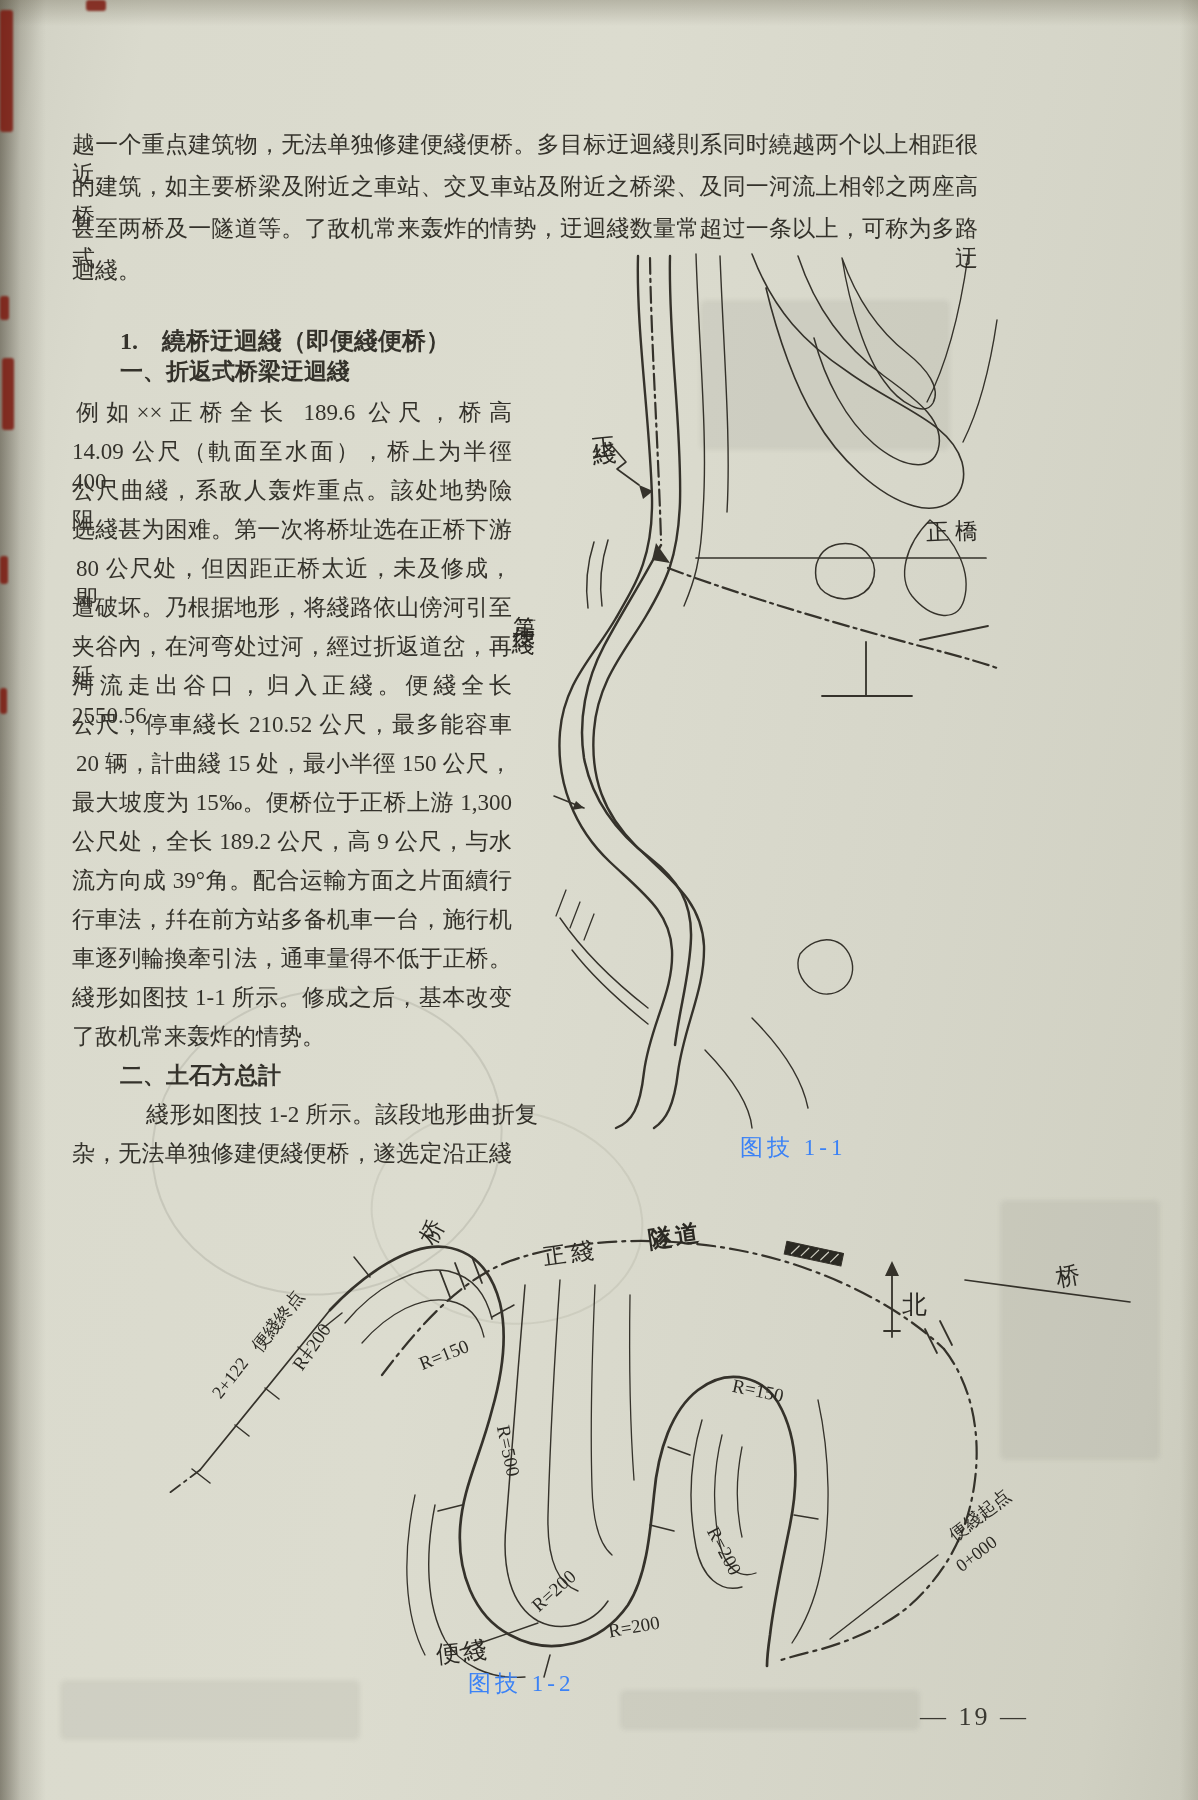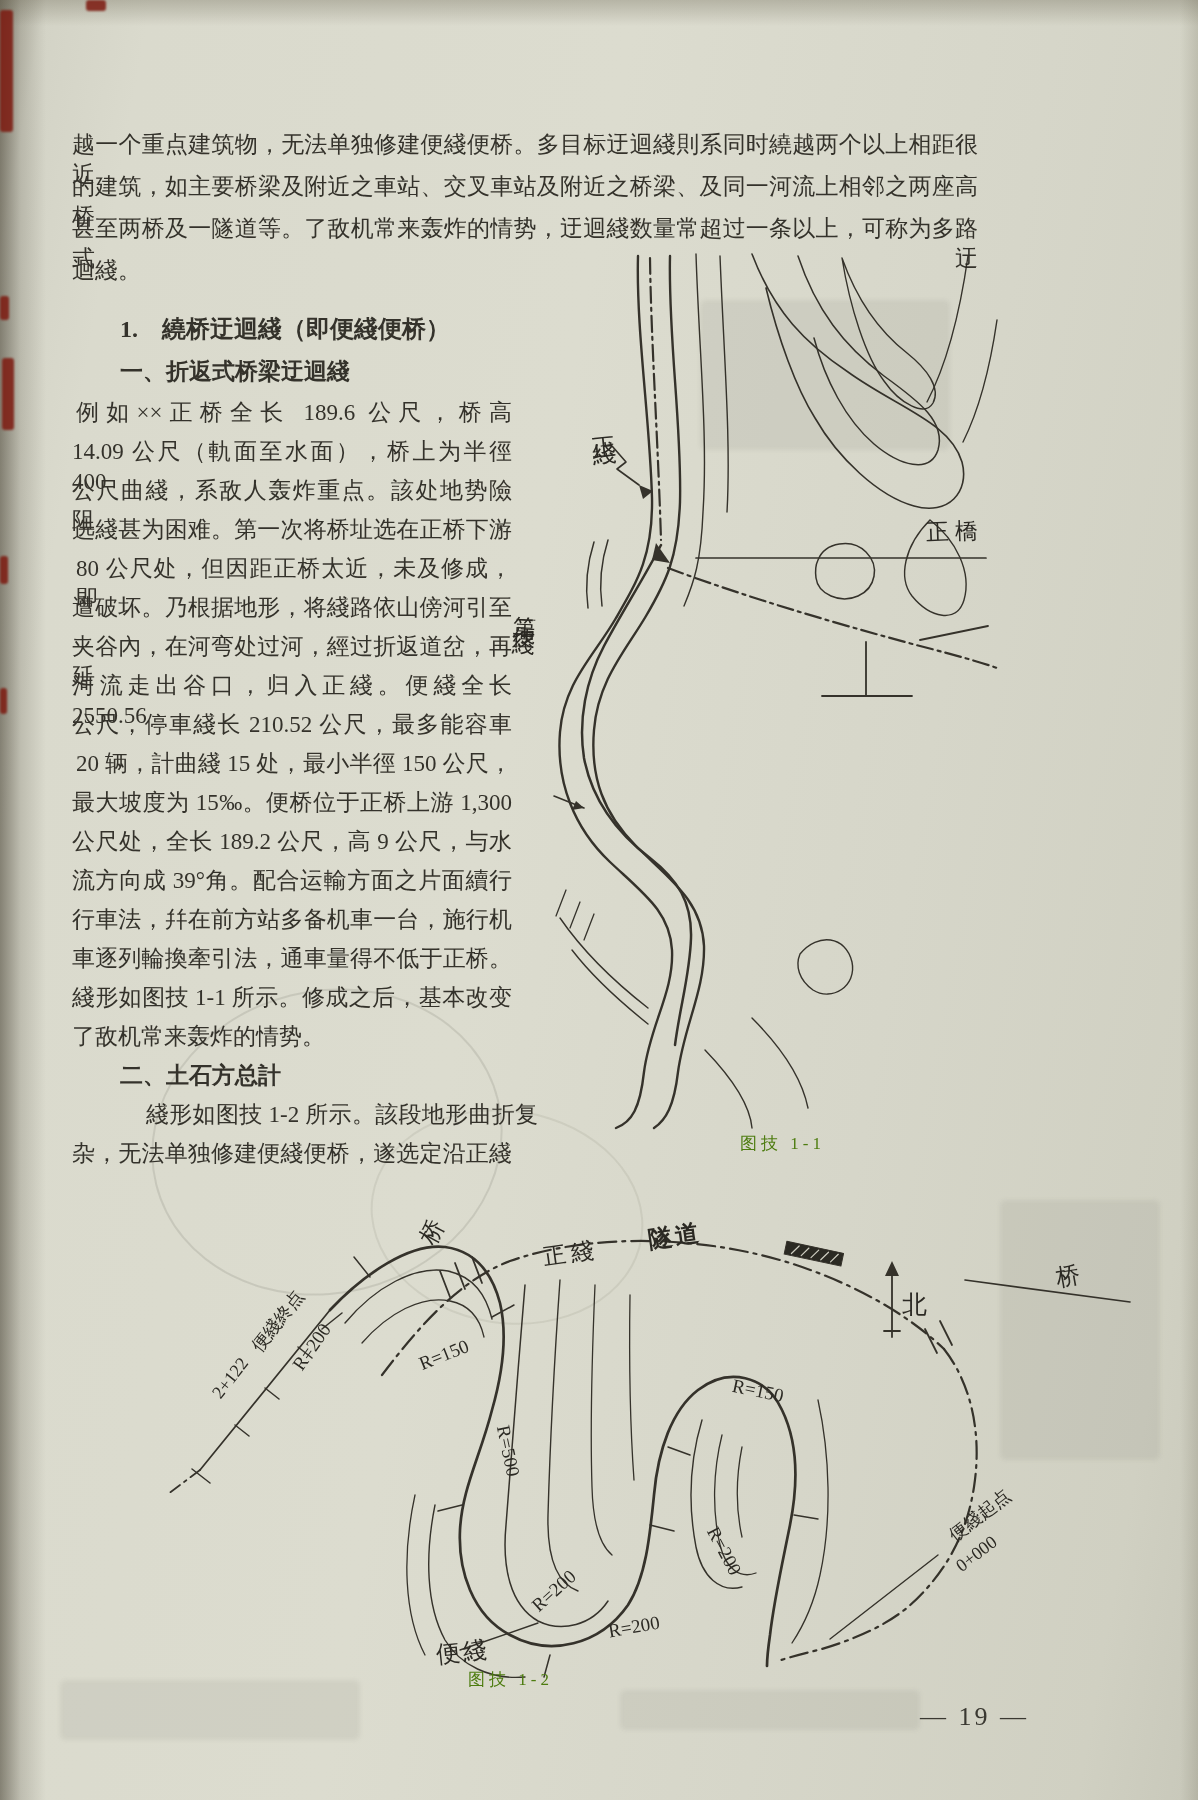--- a/index.html
+++ b/index.html
@@ -13,25 +13,25 @@
   .topshade{position:absolute;left:0;top:0;width:1198px;height:26px;
           background:linear-gradient(180deg,rgba(95,90,70,.30),rgba(95,90,70,0));}
   .rightshade{position:absolute;right:0;top:0;width:18px;height:1800px;
           background:linear-gradient(270deg,rgba(95,90,70,.18),rgba(95,90,70,0));}
   .redmark{position:absolute;background:#7d1a10;filter:blur(1.2px);opacity:.85;border-radius:3px;}
   .pencil{position:absolute;border:2px solid rgba(100,100,86,.16);border-radius:50%;}
   
   .bline{position:absolute;font-size:23px;line-height:30px;white-space:nowrap;
          text-align:justify;color:#34322b;}
   .just{white-space:normal;text-align:justify;text-align-last:justify;}
-  .heading{font-weight:bold;font-size:24px;}
+  .heading{font-weight:bold;font-size:24px;margin-top:12px;}
   .hand{position:absolute;color:#2b2923;white-space:nowrap;}
   .vert{writing-mode:vertical-rl;text-orientation:upright;}
   svg{position:absolute;overflow:visible;}
-  .cap{position:absolute;font-size:17px;letter-spacing:4px;color:#4d7c0f;white-space:nowrap;text-align:right;}
+  .cap{position:absolute;font-size:23px;letter-spacing:4px;color:#3b82f6;white-space:nowrap;text-align:right;}
   .pageno{position:absolute;font-size:26px;letter-spacing:3px;color:#3a3831;}
   .ghost{position:absolute;background:rgba(105,105,95,.10);filter:blur(2px);border-radius:6px;}
 </style>
 </head>
 <body>
 
 <div id="page">
 
   <div class="gutter"></div>
   <div class="topshade"></div>

